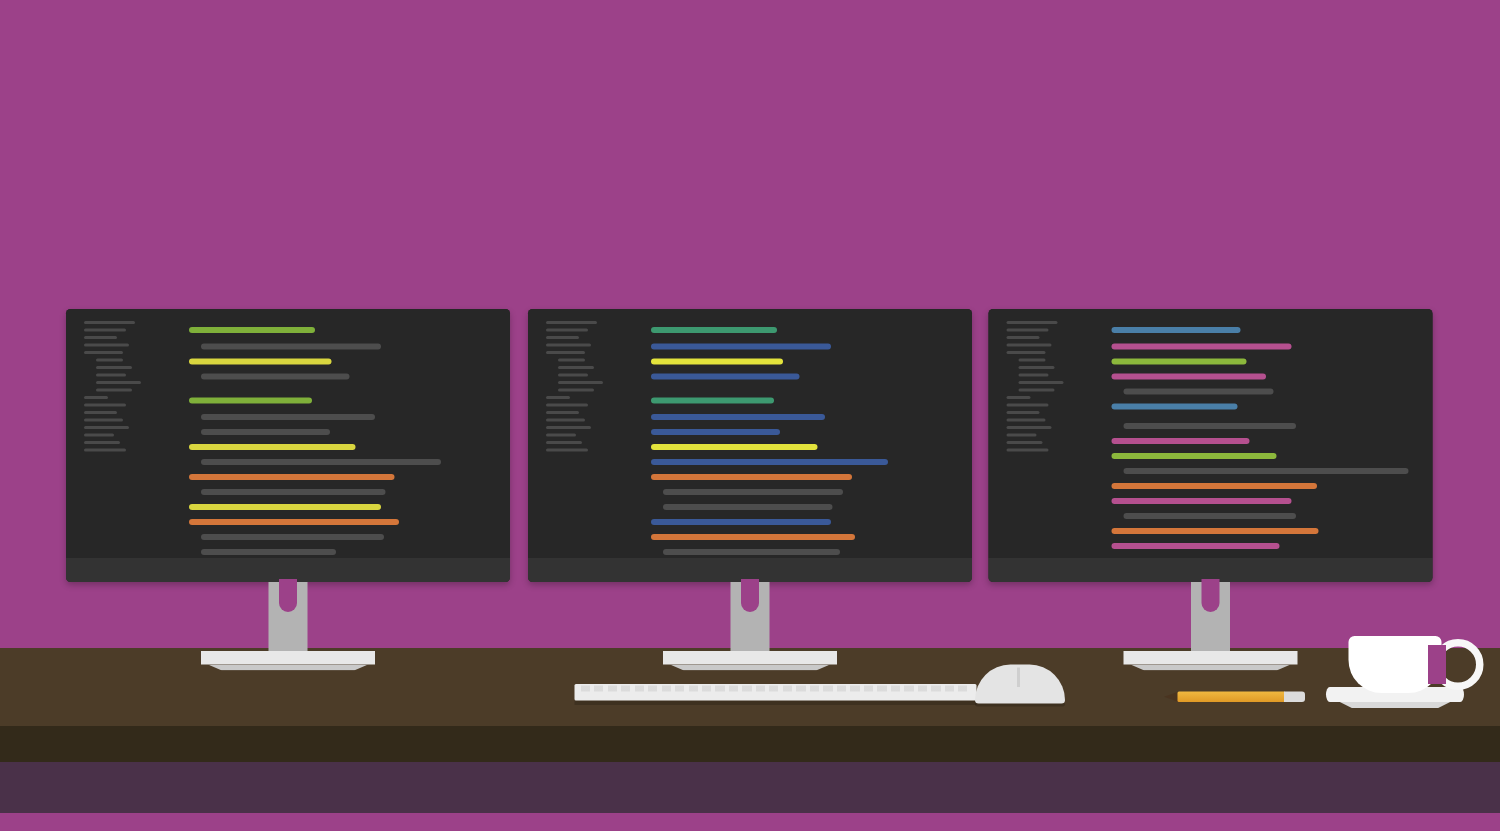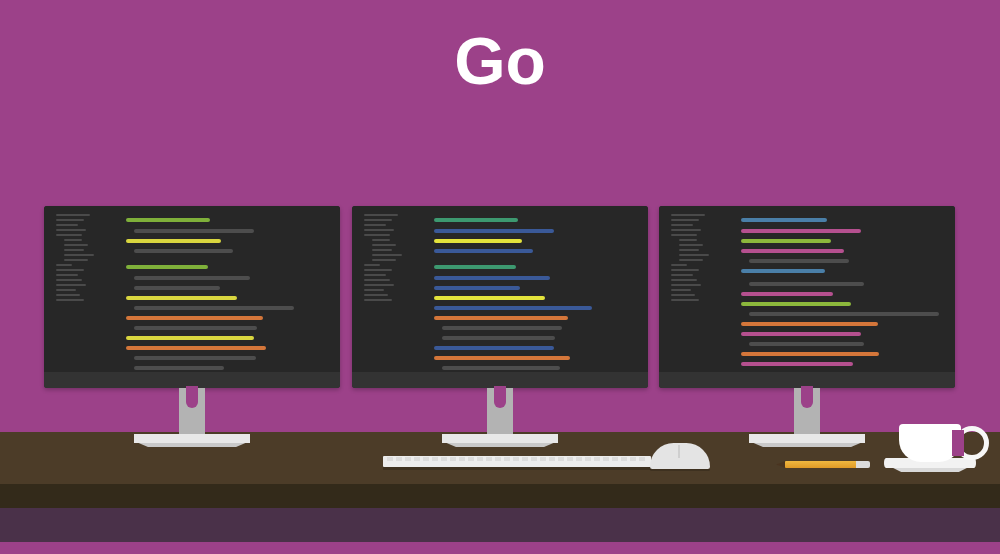--- a/index.html
+++ b/index.html
@@ -262,21 +262,20 @@
   }
 </style>
 </head>
 <body>
 
 <div id="stage">
 
   <div class="wall"></div>
 
   <div class="headline">
-    <div class="go">Go</div>
   </div>
 
   <div id="monitors-host">
       <div class="monitor" style="left: 44px;">
         <div class="screen">
           <div class="sidebar-lines">
             <i style="width: 34px; margin-left: 0px;"></i>
             <i style="width: 28px; margin-left: 0px;"></i>
             <i style="width: 22px; margin-left: 0px;"></i>
             <i style="width: 30px; margin-left: 0px;"></i>

